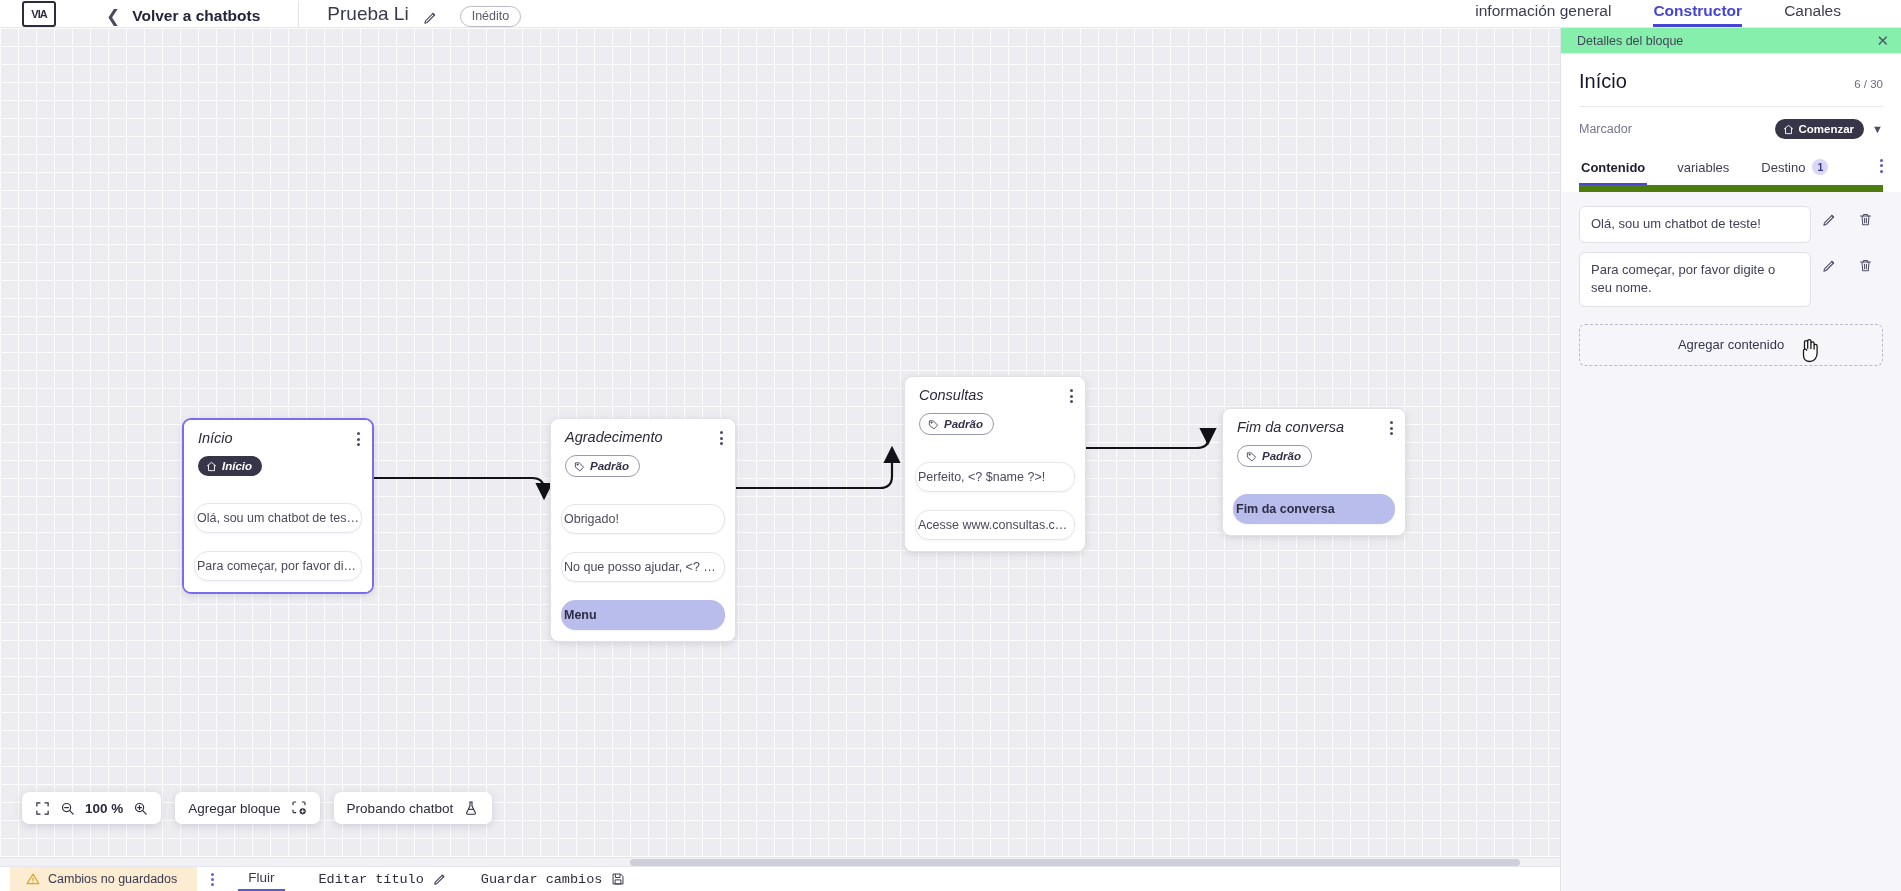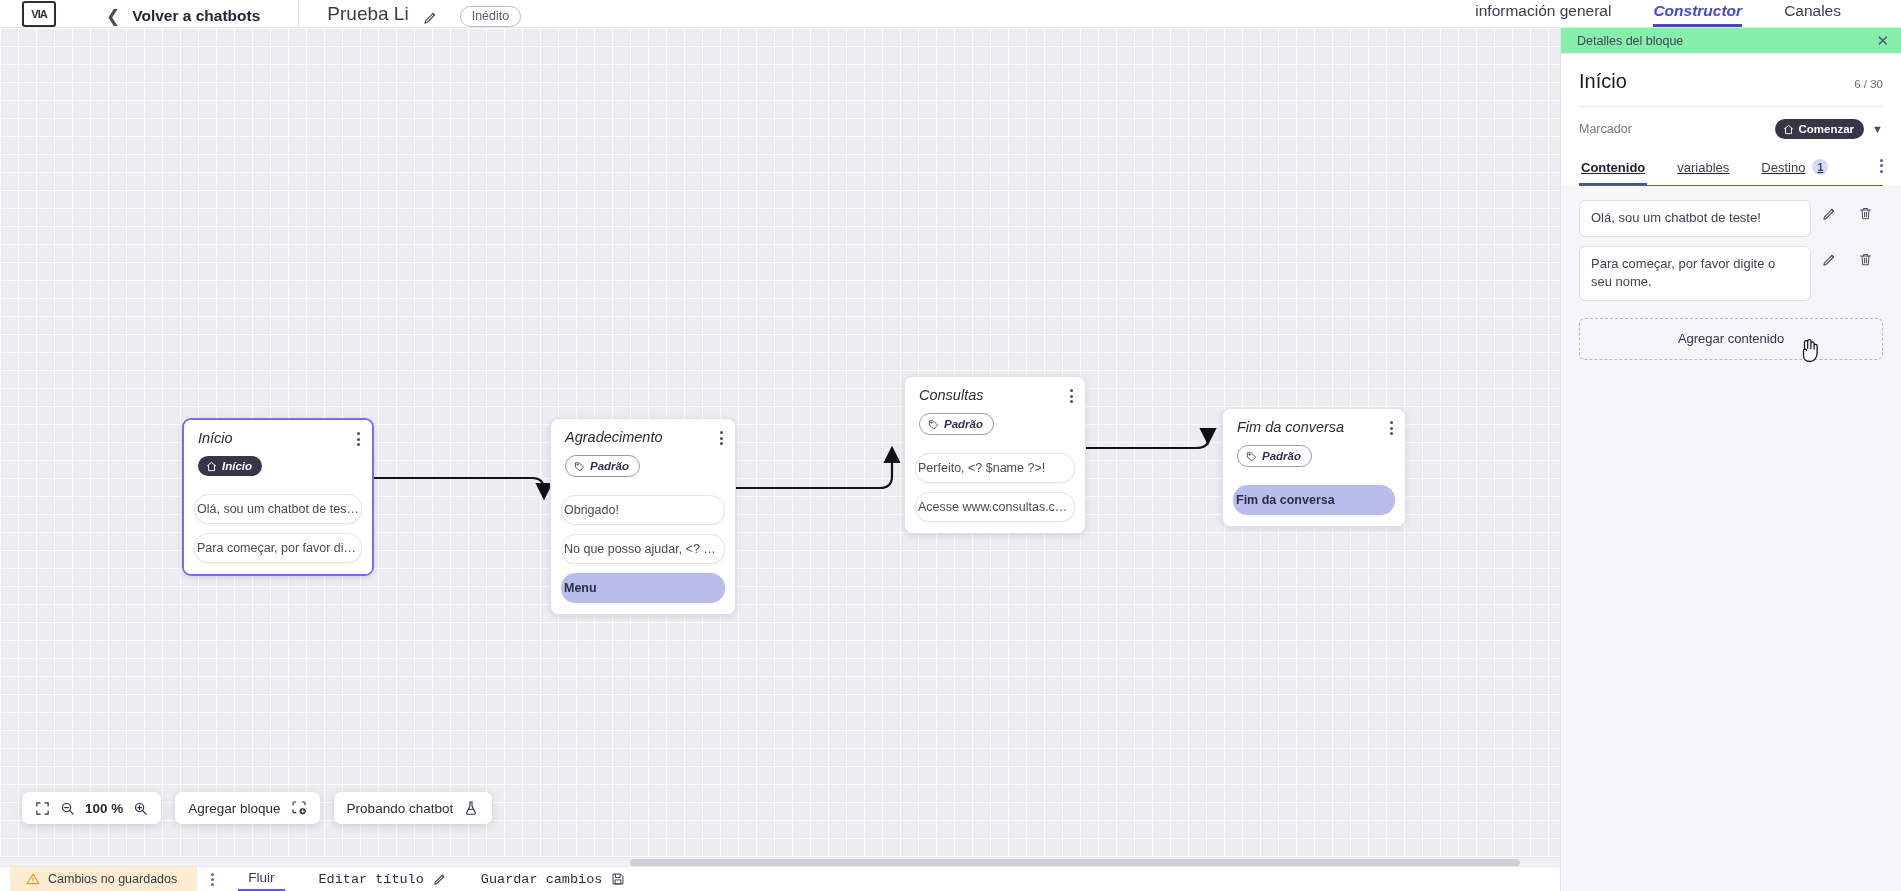--- a/index.html
+++ b/index.html
@@ -46,21 +46,21 @@
     margin-bottom: 0px;
   }
   .top-tabs {
     margin-left: auto; display: flex; align-items: flex-end; gap: 42px;
     padding-right: 60px; height: 28px;
   }
   .top-tab {
     font-size: 15.5px; color: #3c3c50; white-space: nowrap;
     padding-bottom: 4px; border-bottom: 3px solid transparent;
   }
-  .top-tab.active { color: #4646d6; font-weight: 600; border-bottom-color: #4646d6; font-style: italic; }
+  .top-tab.active { color: #4646d6; font-weight: 600; border-bottom-color: #4646d6; }
 
   
   .canvas {
     position: absolute; left: 0; top: 28px; width: 1560px; height: 838px;
     background-color: #ededf1;
     background-image:
       linear-gradient(to right, rgba(255,255,255,0.85) 1px, transparent 1px),
       linear-gradient(to bottom, rgba(255,255,255,0.85) 1px, transparent 1px),
       linear-gradient(to right, rgba(0,0,0,0.025) 1px, transparent 1px),
       linear-gradient(to bottom, rgba(0,0,0,0.025) 1px, transparent 1px);
@@ -91,21 +91,21 @@
     display: inline-flex; align-items: center; gap: 5px; margin-top: 9px;
     border-radius: 12px; font-size: 11.5px; padding: 3px 10px 3px 8px;
     white-space: nowrap; line-height: 1.25;
   }
   .chip.dark { background: #363648; color: #ffffff; font-weight: 700; }
   .chip.outline { background: #ffffff; border: 1px solid #9a9aae; color: #32324a; font-weight: 600; }
 
   .node-body { padding: 0 10px 11px; background: #ffffff; }
   .msg {
     background: #ffffff; border: 1px solid #e4e4ec; border-radius: 14px;
-    padding: 7px 2px; font-size: 12.5px; color: #4a4a5e; margin-top: 9px;
+    padding: 7px 2px; font-size: 12.5px; color: #4a4a5e; margin-top: 18px;
     white-space: nowrap; overflow: hidden; text-overflow: ellipsis;
     box-shadow: 0 1px 2px rgba(40,40,70,0.05);
   }
   .msg.accent {
     background: #b9bdeb; border-color: #b9bdeb; color: #2d2d45; font-weight: 700;
   }
 
   
   .float-bar { position: absolute; left: 22px; bottom: 42px; display: flex; gap: 14px; z-index: 20; }
   .fb-group {
@@ -162,21 +162,21 @@
   .panel-body { background: #ffffff; padding: 0 18px; }
   .panel-titlerow { display: flex; align-items: baseline; padding-top: 16px; padding-bottom: 13px; }
   .panel-title { font-size: 20px; color: #17172a; white-space: nowrap; }
   .panel-count { margin-left: auto; font-size: 11.5px; color: #6c6c84; white-space: nowrap; }
   .panel-sep { height: 1px; background: #e9e9f0; }
   .marker-row { display: flex; align-items: center; padding: 12px 0 13px; }
   .marker-label { font-size: 12.5px; color: #76768d; white-space: nowrap; }
   .marker-right { margin-left: auto; display: flex; align-items: center; gap: 8px; }
   .chev-down { font-size: 11px; color: #4d4d63; }
 
-  .panel-tabs { display: flex; align-items: center; border-bottom: 1px solid #4d7c0f; text-decoration: underline; }
+  .panel-tabs { display: flex; align-items: center; border-bottom: 7px solid #4d7c0f; }
   .ptab {
     font-size: 13px; color: #3d3d55; padding: 7px 2px 8px; margin-right: 28px;
     border-bottom: 2.5px solid transparent; white-space: nowrap;
     display: flex; align-items: center; gap: 7px;
   }
   .ptab.active { color: #1d1d33; font-weight: 600; border-bottom-color: #4646d6; }
   .ptab-badge {
     background: #d9d9f5; color: #3a3a8c; font-size: 10.5px; font-weight: 700;
     width: 16px; height: 16px; border-radius: 50%;
     display: inline-flex; align-items: center; justify-content: center;

